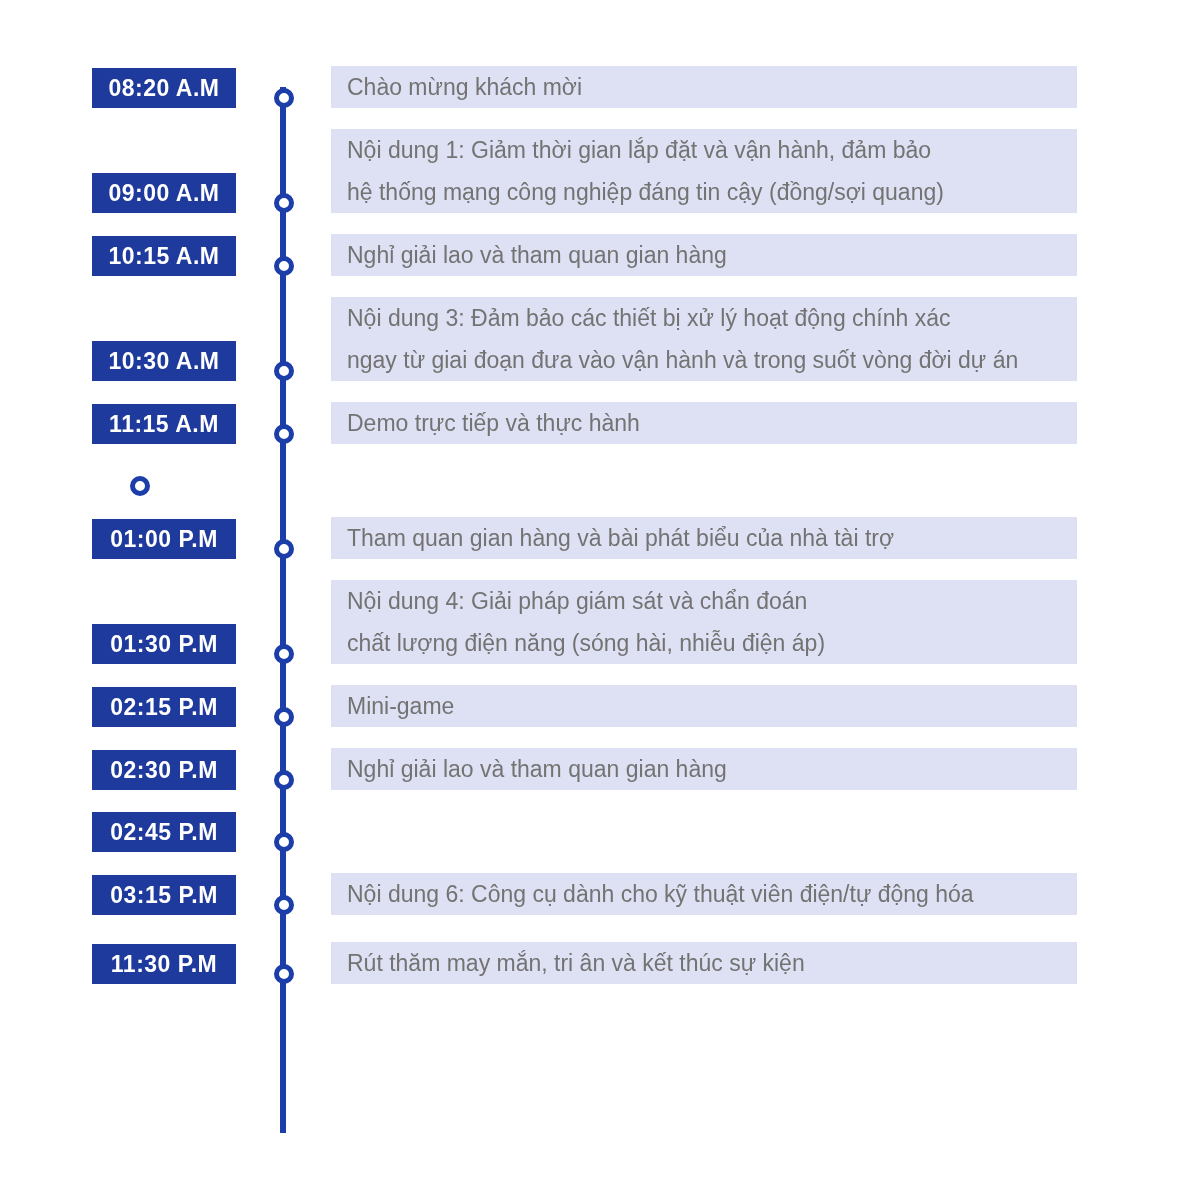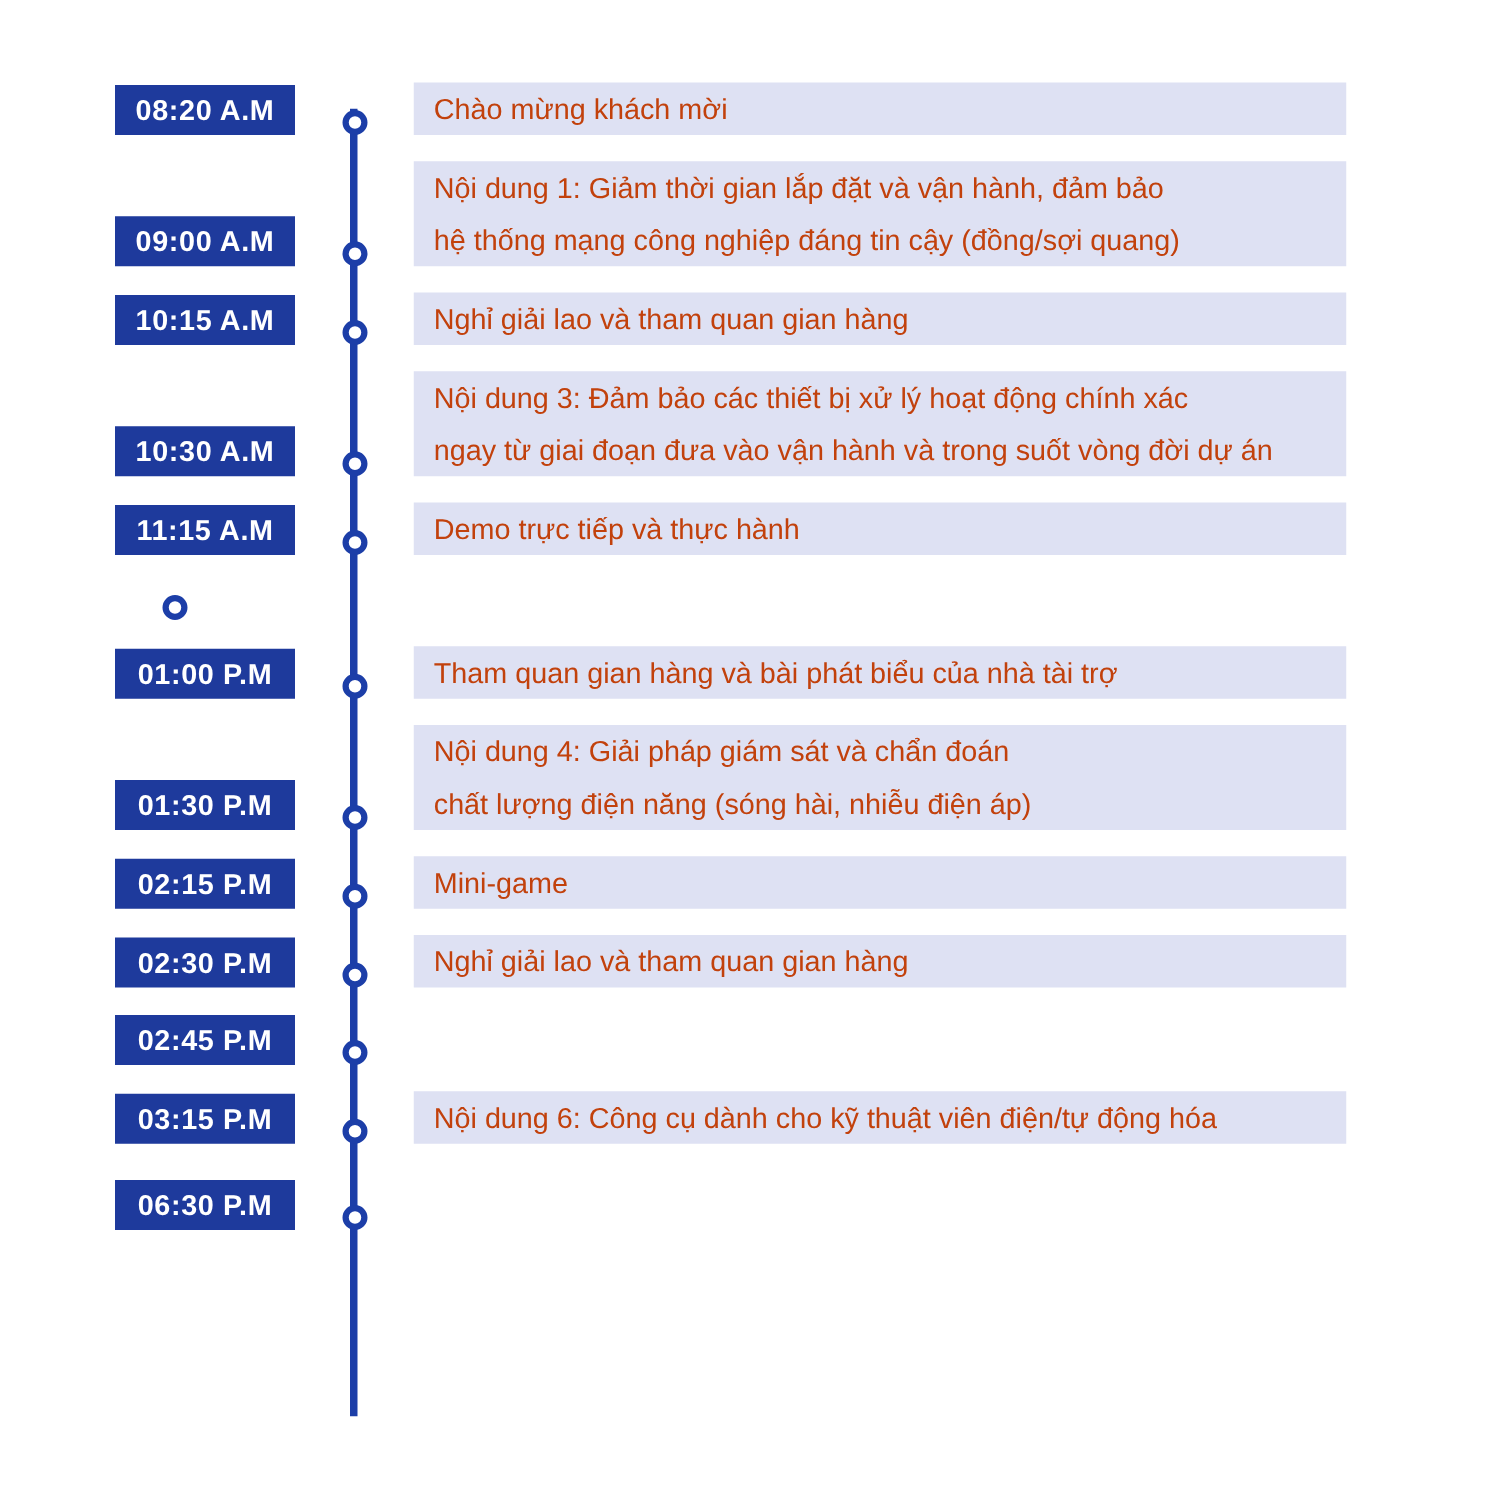--- a/index.html
+++ b/index.html
@@ -64,21 +64,21 @@
   .timeline-dot.terminal {
     margin-top: 28px;
   }
   .event-box {
     flex: none;
     box-sizing: border-box;
     width: 746px;
     min-height: 42px;
     padding: 0 16px;
     background: #dee1f3;
-    color: #c2410c;
+    color: #737373;
     font-size: 23px;
     line-height: 42px;
     white-space: pre-line;
   }
 </style>
 </head>
 <body>
 
 <div class="page">
   <div class="timeline-line"></div>
@@ -197,20 +197,21 @@
       <span>03:15 P.M</span>
     </div>
     <div class="node-col">
       <div class="timeline-dot"></div>
     </div>
     <div class="event-box">Nội dung 6: Công cụ dành cho kỹ thuật viên điện/tự động hóa</div>
   </div>
 
   <div class="row">
     <div class="time-badge">
-      <span>06:30 P.M</span>
+      <span>11:30 P.M</span>
     </div>
     <div class="node-col">
       <div class="timeline-dot terminal"></div>
     </div>
+    <div class="event-box">Rút thăm may mắn, tri ân và kết thúc sự kiện</div>
   </div>
 </div>
 </div>
 
 </body></html>

